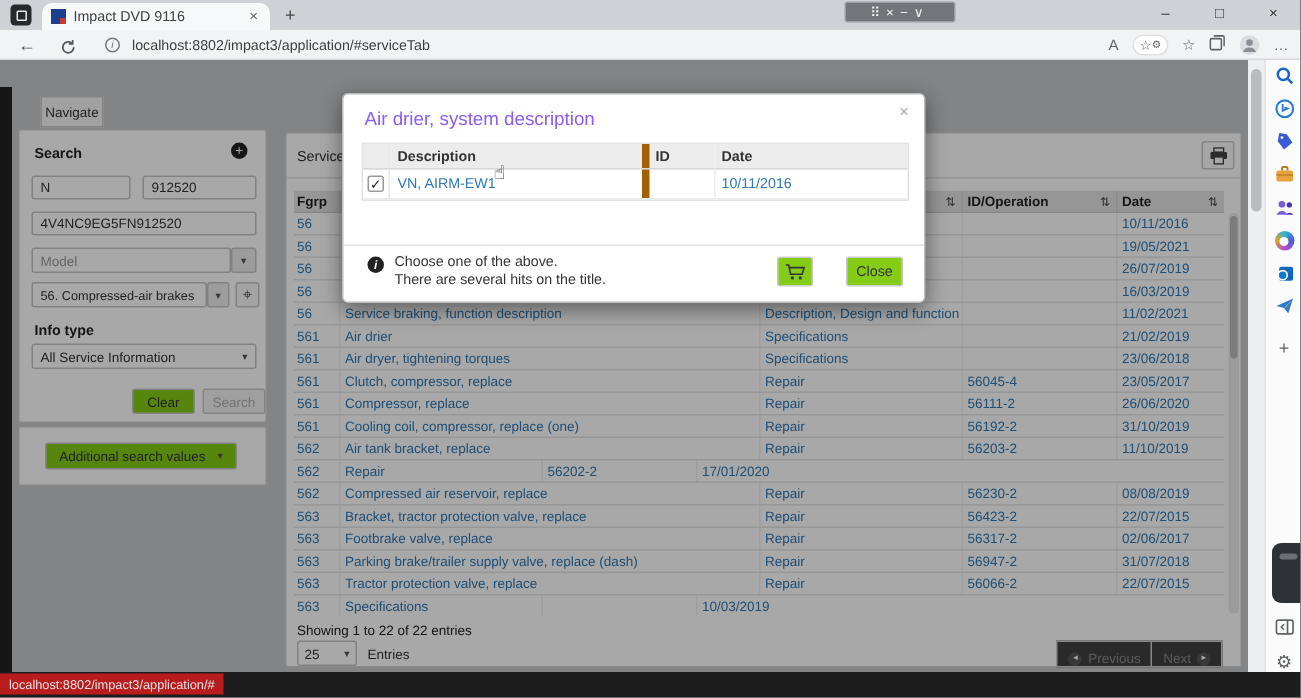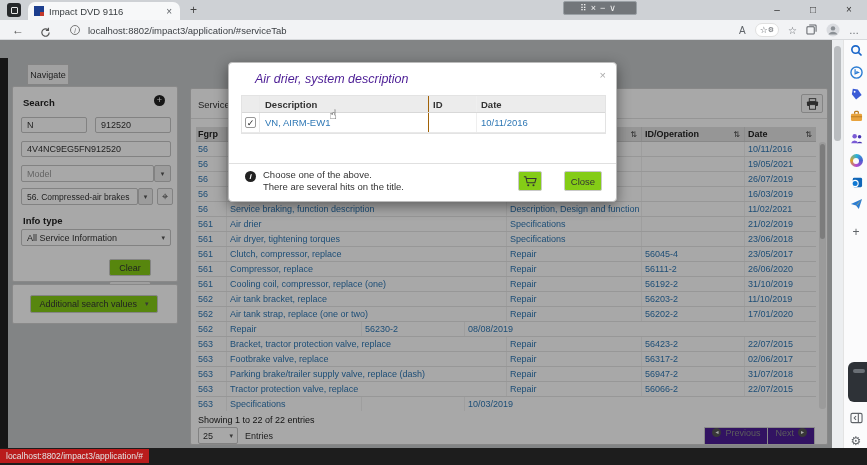--- a/index.html
+++ b/index.html
@@ -48,21 +48,21 @@
   .panel1 { left:12px; top:46px; width:166px; height:196px; }
   .panel2 { left:12px; top:244px; width:166px; height:40px; }
   .lbl { font-size:9.5px; color:#222; font-weight:bold; }
   .search-hd { position:absolute; left:10px; top:10px; }
   .addcirc { position:absolute; right:12px; top:8px; width:11px; height:11px; background:#222; color:#fff; border-radius:50%; font-size:9px; line-height:11px; text-align:center; }
   .ibox { position:absolute; background:#fff; border:1px solid #c6c6c6; border-radius:2px; font-size:9px; color:#333; display:flex; align-items:center; padding:0 5px; overflow:hidden; white-space:nowrap; }
   .ph { color:#999; }
   .selbtn { position:absolute; background:#ededed; border:1px solid #c6c6c6; border-radius:2px; font-size:7px; color:#555; display:flex; align-items:center; justify-content:center; }
   .btn { border:1px solid #c9c9c9; border-radius:2px; background:#84cc16; font-size:9px; color:#333; display:flex; align-items:center; justify-content:center; }
   .btn.disabled { color:#b0b0b0; background:#f1f1f1; }
-  .btnrow { position:absolute; right:26px; top:172px; display:flex; gap:5px;flex-direction:column; }
+  .btnrow { position:absolute; right:0; top:172px; display:flex; gap:5px; }
   .btnrow .btn { width:42px; height:17px; }
   .addl-btn { position:absolute; left:17px; top:10px; width:128px; height:18px; }
   .addl-btn .c { margin-left:8px; font-size:7px; color:#555; }
 
   
   .mainpanel { position:absolute; left:190px; top:48px; width:638px; height:357px; background:#fff; border:1px solid #cfcfcf; border-radius:2px; }
   .mp-head { position:absolute; left:0; top:0; width:100%; height:30px; border-bottom:1px solid #e2e2e2; }
   .mp-title { position:absolute; left:7px; top:10px; font-size:9.5px; color:#333; white-space:nowrap; }
   .printbtn { position:absolute; right:4px; top:5px; width:22px; height:19px; border:1px solid #c9c9c9; border-radius:2px; background:#fafafa; display:flex; align-items:center; justify-content:center; }
 
@@ -77,34 +77,34 @@
   .sort { font-size:8px; color:#444; font-weight:normal; }
   .lnk { color:#2f78b5; }
   .innerscroll { position:absolute; left:628px; top:53px; width:7px; height:267px; background:#ececec; border-radius:3px; }
   .innerscroll .thumb { position:absolute; left:1px; top:2px; width:5px; height:95px; background:#bdbdbd; border-radius:3px; }
 
   .showing { position:absolute; left:7px; top:326px; font-size:9px; color:#222; }
   .pgsize { position:absolute; left:7px; top:338px; width:40px; height:17px; border:1px solid #c6c6c6; border-radius:2px; font-size:9px; color:#333; display:flex; align-items:center; justify-content:space-between; padding:0 4px; background:#fff; }
   .pgsize .c { font-size:7px; color:#555; }
   .entries { position:absolute; left:54px; top:342px; font-size:9px; color:#333; }
   .pager { position:absolute; right:12px; top:338px; display:flex; }
-  .pager .pbtn { height:18px; border:1px solid #d0d0d0; background:#4c1d95; color:#8c8c8c; font-size:9px; display:flex; align-items:flex-start; gap:4px; padding:0 7px; }
+  .pager .pbtn { height:18px; border:1px solid #d0d0d0; background:#404040; color:#8c8c8c; font-size:9px; display:flex; align-items:flex-end; gap:4px; padding:0 7px; }
   .pager .pbtn + .pbtn { border-left:none; }
   .pcir { width:9px; height:9px; border-radius:50%; background:#555; color:#fff; font-size:6px; line-height:9px; text-align:center; }
 
   
   .modal { position:absolute; left:228px; top:22px; width:389px; height:140px; background:#fff; border:1px solid #bbb; border-radius:4px; box-shadow:0 4px 14px rgba(0,0,0,0.45); z-index:10; }
-  .m-title { position:absolute; left:26px; top:9px; font-size:12.5px; color:#4c1d95;font-style:italic; }
+  .m-title { position:absolute; left:14px; top:9px; font-size:12.5px; color:#8b5cf6; }
   .m-close { position:absolute; right:10px; top:6px; font-size:11px; color:#aaa; }
   .m-tbl { position:absolute; left:12px; top:32px; width:365px; font-size:9.5px; border:1px solid #e3e3e3; }
   .m-hrow { display:flex; height:17px; align-items:center; background:#ececec; font-weight:bold; color:#333; border-bottom:1px solid #d8d8d8; }
   .m-drow { display:flex; height:20px; align-items:center; border-bottom:1px solid #e9e9e9; }
   .mc0 { width:18px; display:flex; justify-content:center; height:100%; align-items:center; border-right:1px solid #e9e9e9; }
   .mc1 { width:168px; padding-left:5px; height:100%; display:flex; align-items:center; }
-  .mc2 { width:48px; padding-left:4px; height:100%; display:flex; align-items:center; border-left:1px solid #a16207; }
+  .mc2 { width:48px; padding-left:4px; height:100%; display:flex; align-items:center; border-left:5px solid #a16207; }
   .mc3 { width:128px; padding-left:4px; height:100%; display:flex; align-items:center; border-left:1px solid #efefef; }
   .chk { width:11px; height:11px; border:1px solid #999; border-radius:2px; background:#fff; font-size:9px; line-height:10px; text-align:center; color:#222; }
   .hand { position:absolute; left:100px; top:44px; font-size:13px; color:#111; z-index:11; }
   .m-foot { position:absolute; left:0; bottom:0; width:100%; height:38px; border-top:1px solid #e0e0e0; }
   .m-info-i { position:absolute; left:16px; top:7px; width:11px; height:11px; background:#222; color:#fff; border-radius:50%; font-size:8px; font-weight:bold; text-align:center; line-height:11px; font-style:italic; }
   .m-info-txt { position:absolute; left:34px; top:5px; font-size:9.5px; color:#333; line-height:12px; }
   .m-cart { position:absolute; right:74px; top:7px; width:24px; height:20px; }
   .m-closebtn { position:absolute; right:14px; top:7px; width:38px; height:20px; font-size:9.5px; }
 
   
@@ -351,28 +351,28 @@
             <div class="trow">
               <div class="c1 lnk">562</div>
               <div class="c2 lnk">Air tank bracket, replace</div>
               <div class="c3 lnk">Repair</div>
               <div class="c4 lnk">56203-2</div>
               <div class="c5 lnk">11/10/2019</div>
             </div>
 
             <div class="trow">
               <div class="c1 lnk">562</div>
-              <div class="c2 lnk">Air tank strap, replace (one or two)</div>
               <div class="c3 lnk">Repair</div>
               <div class="c4 lnk">56202-2</div>
               <div class="c5 lnk">17/01/2020</div>
             </div>
 
             <div class="trow">
               <div class="c1 lnk">562</div>
+              <div class="c2 lnk">Compressed air reservoir, replace</div>
               <div class="c3 lnk">Repair</div>
               <div class="c4 lnk">56230-2</div>
               <div class="c5 lnk">08/08/2019</div>
             </div>
 
             <div class="trow">
               <div class="c1 lnk">563</div>
               <div class="c2 lnk">Bracket, tractor protection valve, replace</div>
               <div class="c3 lnk">Repair</div>
               <div class="c4 lnk">56423-2</div>

